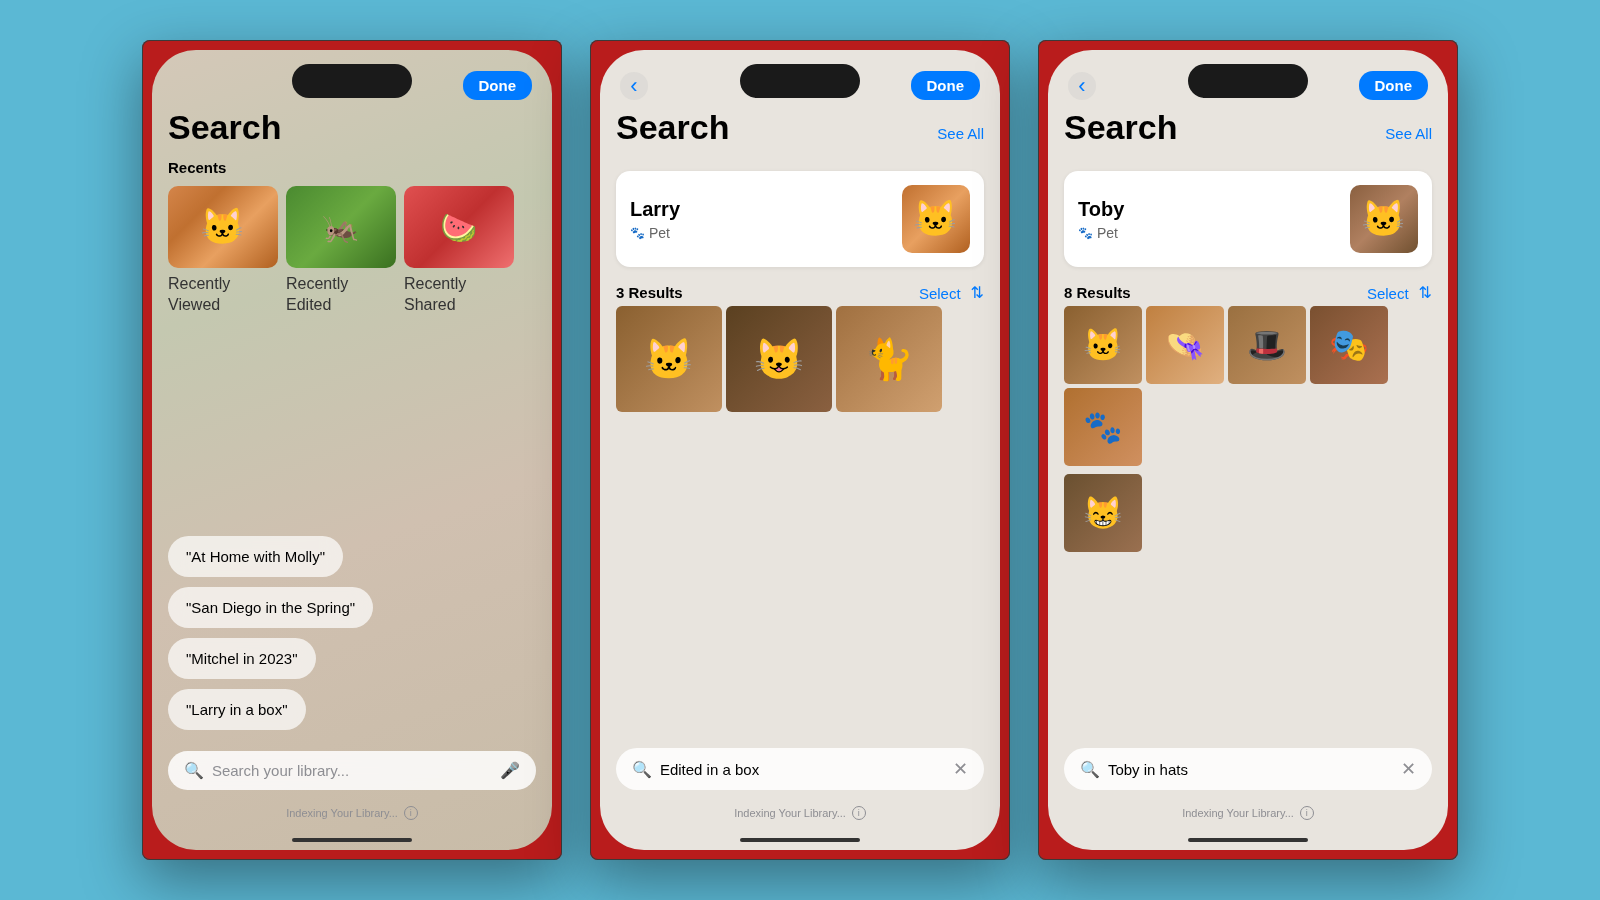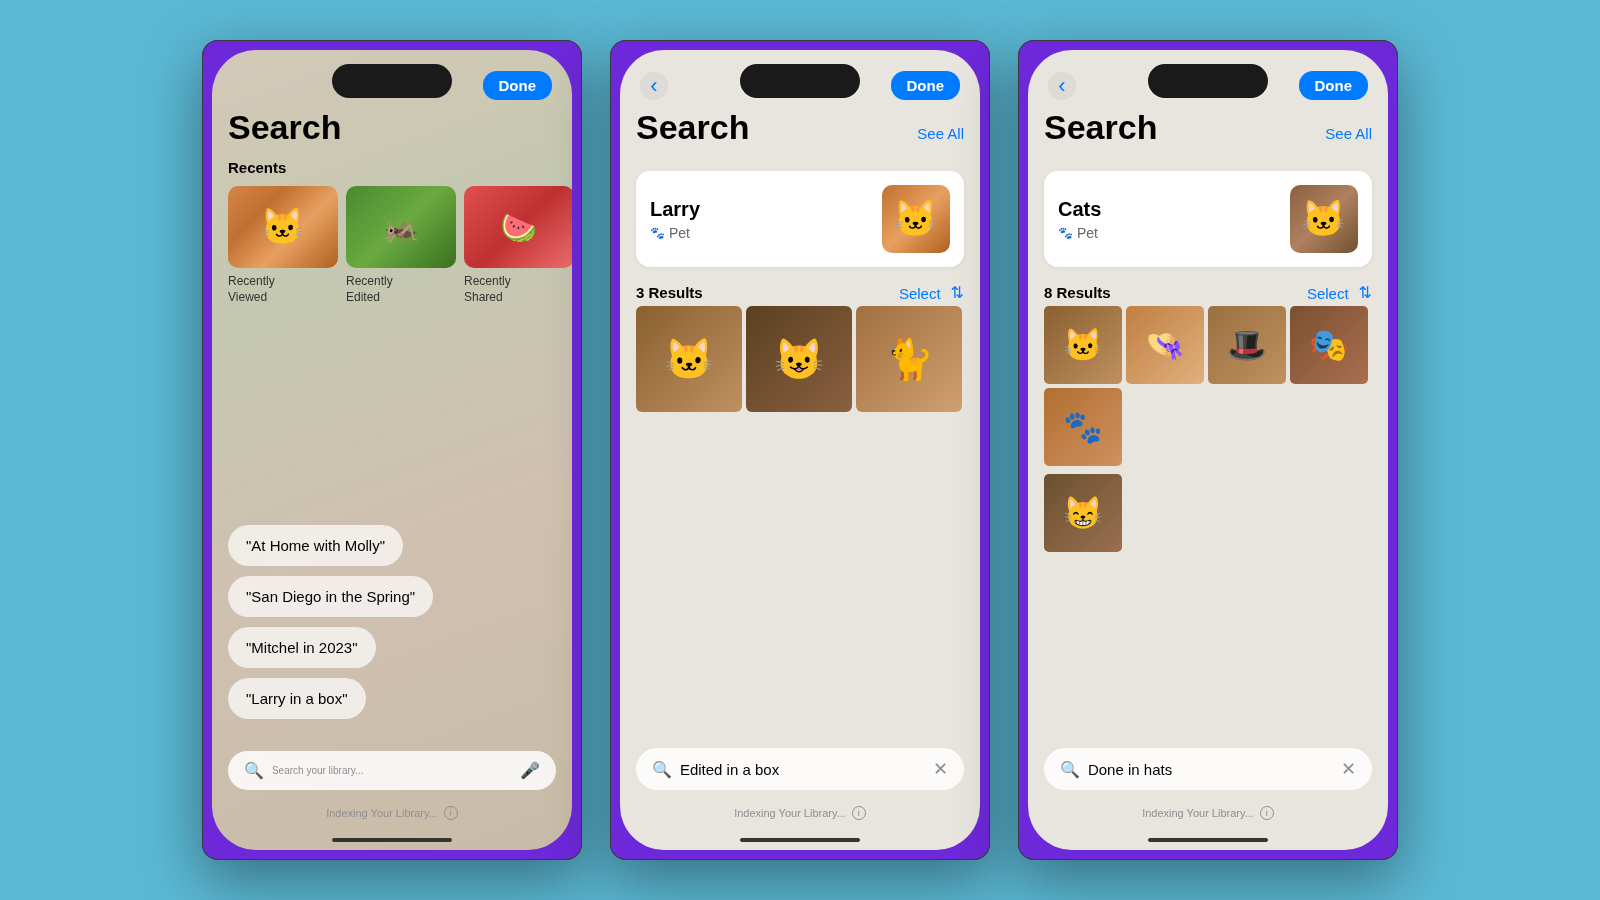--- a/index.html
+++ b/index.html
@@ -10,24 +10,24 @@
       display: flex;
       align-items: center;
       justify-content: center;
       gap: 28px;
       font-family: -apple-system, BlinkMacSystemFont, 'SF Pro Display', 'Helvetica Neue', sans-serif;
       overflow: hidden;
     }
 
     
     .phone {
-      width: 380px;
+      width: 420px;
       height: 820px;
-      background: #6d28d9;
-      border-radius: 16px;
+      background: #b91c1c;
+      border-radius: 8px;
       position: relative;
       box-shadow: 0 20px 60px rgba(0,0,0,0.4), inset 0 0 0 1px #3a3a3a;
       flex-shrink: 0;
     }
 
     .phone-screen {
       position: absolute;
       top: 10px;
       left: 10px;
       right: 10px;
@@ -164,21 +164,21 @@
     .cat-watermelon::after {
       content: '🍉';
       position: absolute;
       top: 50%;
       left: 50%;
       transform: translate(-50%, -50%);
       font-size: 30px;
     }
 
     .recent-label {
-      font-size: 12px;
+      font-size: 16px;
       color: #333;
       line-height: 1.3;
     }
 
     
     .suggestions {
       display: flex;
       flex-direction: column;
       gap: 10px;
       margin-top: 220px;
@@ -214,21 +214,21 @@
       backdrop-filter: blur(10px);
     }
 
     .search-icon-sm {
       color: #8e8e93;
       font-size: 16px;
     }
 
     .search-placeholder {
       color: #8e8e93;
-      font-size: 10px;
+      font-size: 15px;
       flex: 1;
     }
 
     .search-value {
       color: #000;
       font-size: 15px;
       flex: 1;
     }
 
     .mic-icon {
@@ -552,21 +552,21 @@
       <button class="done-btn">Done</button>
     </div>
     <div class="screen-content">
       <div style="display:flex;align-items:center;justify-content:space-between;margin-bottom:12px;">
         <h1 class="search-title">Search</h1>
         <button class="see-all-btn">See All</button>
       </div>
 
       <div class="people-card">
         <div class="people-card-info">
-          <div class="people-card-name">Cats</div>
+          <div class="people-card-name">Toby</div>
           <div class="people-card-type">
             <span class="paw-icon">🐾</span>
             <span>Pet</span>
           </div>
         </div>
         <div class="people-thumb">
           <div class="people-thumb-toby">🐱</div>
         </div>
       </div>
 
@@ -585,21 +585,21 @@
         <div class="photo-cell-sm pc6">🎭</div>
         <div class="photo-cell-sm pc7">🐾</div>
         <div style="height:80px;display:flex;gap:4px;width:100%;margin-top:4px;">
           <div class="photo-cell-sm pc8" style="width:78px;">😸</div>
         </div>
       </div>
 
       <div class="search-bar-container">
         <div class="search-bar">
           <span class="search-icon-sm">🔍</span>
-          <span class="search-value">Done in hats</span>
+          <span class="search-value">Toby in hats</span>
           <span class="search-clear">✕</span>
         </div>
       </div>
 
       <div class="indexing-bar">
         <span>Indexing Your Library...</span>
         <span class="info-circle">i</span>
       </div>
     </div>
     <div class="home-indicator"></div>

